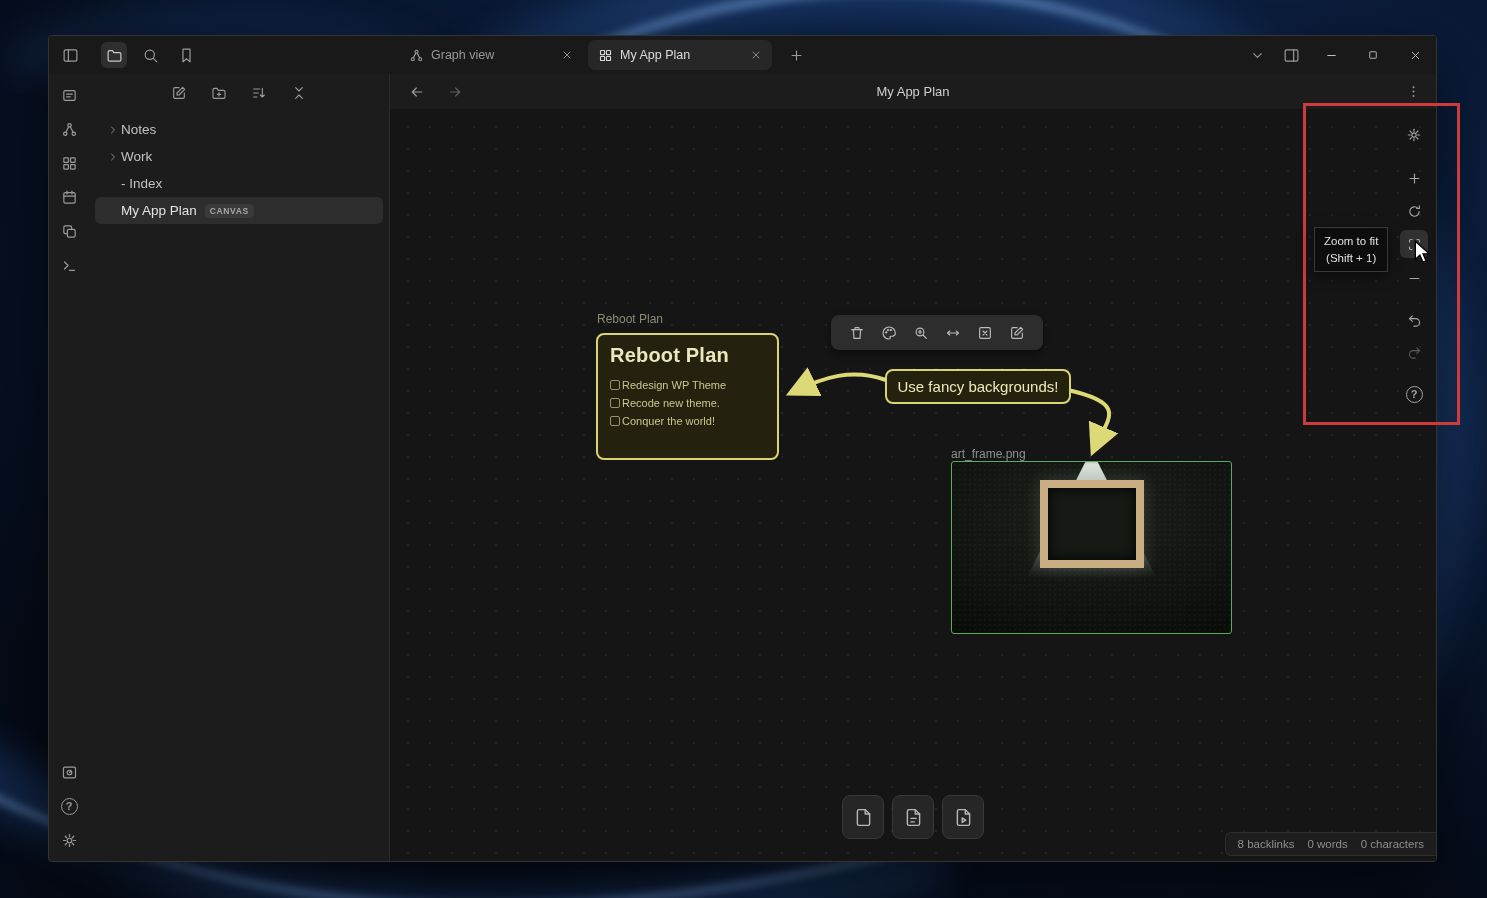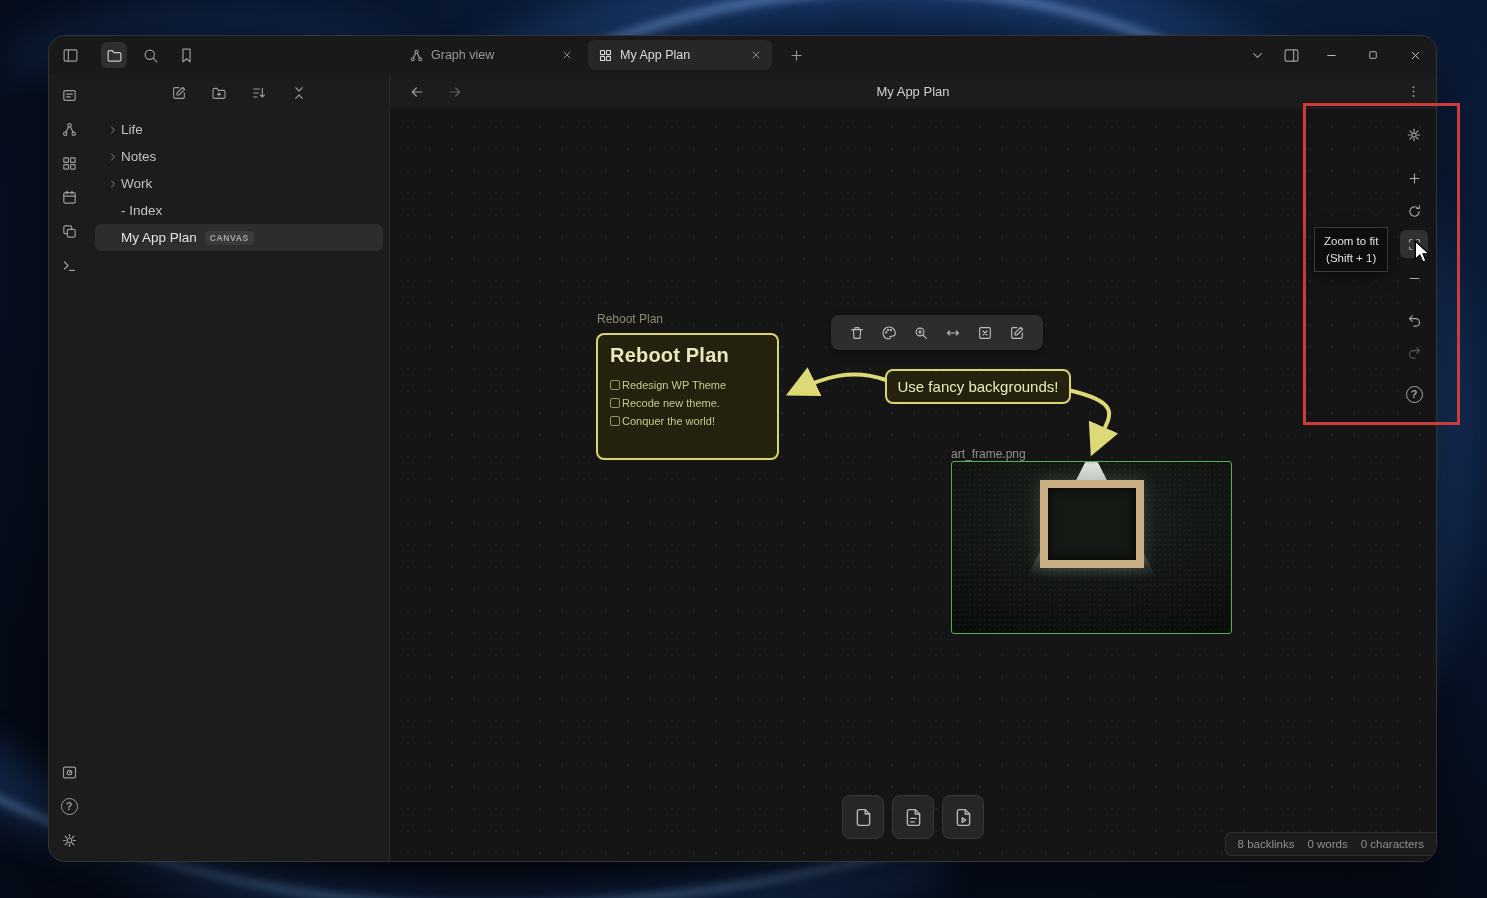--- a/index.html
+++ b/index.html
@@ -7,21 +7,21 @@
   body {
     font-family:"Liberation Sans","DejaVu Sans",sans-serif;
     background: radial-gradient(1150px 720px at 66% 28%, #132f5e 0%, #0b1d3c 44%, #050b18 100%);
     position:relative; color:#d6d6d6;
   }
   .wallpaper-fx { position:absolute; inset:0; z-index:0; }
 
   
   .window {
     position:absolute; left:48px; top:35px; width:1389px; height:827px;
-    background:#1c1c1c; border:1px solid #343434; border-radius:17px;
+    background:#1c1c1c; border:1px solid #343434; border-radius:4px;
     box-shadow:0 24px 70px rgba(0,0,0,.65); z-index:2; display:flex; flex-direction:column; overflow:hidden;
   }
 
   
   .titlebar { height:38px; background:#191919; display:flex; align-items:center; flex-shrink:0; }
   .tb-left { width:340px; flex-shrink:0; display:flex; align-items:center; padding-left:8px; }
   .icon-btn {
     width:26px; height:26px; display:flex; align-items:center; justify-content:center;
     background:none; border:none; color:#9a9a9a; cursor:pointer; border-radius:6px; flex-shrink:0;
   }
@@ -364,28 +364,20 @@
         </button>
       </div>
 
       <div class="file-tree">
         <div class="tree-row">
           <span class="tree-chevron">
               <svg class="ic" width="12" height="12" viewBox="0 0 24 24" fill="none" stroke="currentColor" stroke-width="2" stroke-linecap="round" stroke-linejoin="round">
                 <path d="M9 6l6 6-6 6"></path>
               </svg>
             </span>
-          <span>Life</span>
-        </div>
-        <div class="tree-row">
-          <span class="tree-chevron">
-              <svg class="ic" width="12" height="12" viewBox="0 0 24 24" fill="none" stroke="currentColor" stroke-width="2" stroke-linecap="round" stroke-linejoin="round">
-                <path d="M9 6l6 6-6 6"></path>
-              </svg>
-            </span>
           <span>Notes</span>
         </div>
         <div class="tree-row">
           <span class="tree-chevron">
               <svg class="ic" width="12" height="12" viewBox="0 0 24 24" fill="none" stroke="currentColor" stroke-width="2" stroke-linecap="round" stroke-linejoin="round">
                 <path d="M9 6l6 6-6 6"></path>
               </svg>
             </span>
           <span>Work</span>
         </div>

